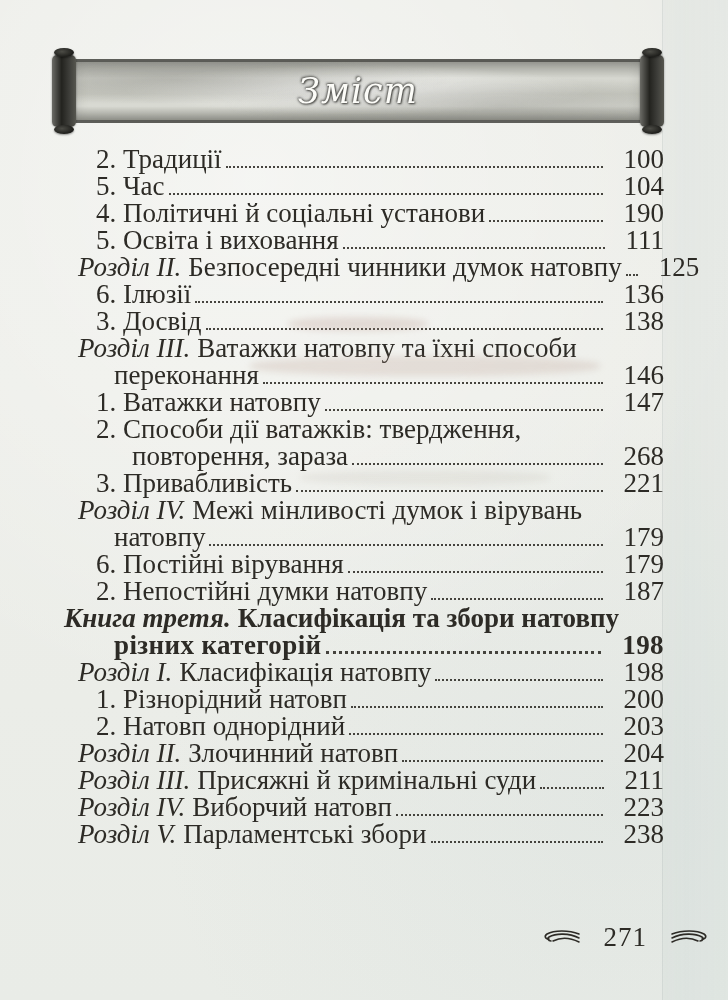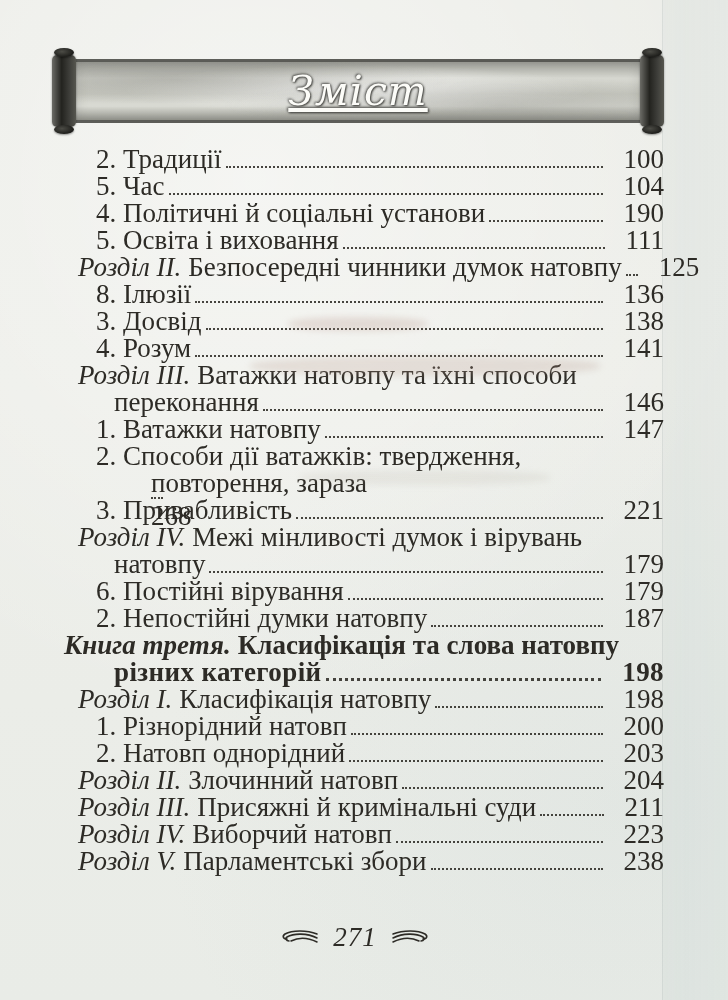--- a/index.html
+++ b/index.html
@@ -48,58 +48,57 @@
       radial-gradient(ellipse at 18% 30%, rgba(88,88,82,0.28), rgba(88,88,82,0) 42%),
       radial-gradient(ellipse at 75% 75%, rgba(95,95,90,0.24), rgba(95,95,90,0) 46%),
       radial-gradient(ellipse at 50% 48%, rgba(255,255,255,0.72), rgba(255,255,255,0) 58%),
       linear-gradient(180deg,#a6a7a0 0%,#d6d7d0 28%,#cbccc4 55%,#dadbd4 76%,#9e9f97 100%);
     border-top:3px solid rgba(58,58,54,0.68);
     border-bottom:3px solid rgba(58,58,54,0.68);
     box-shadow:inset 0 0 14px rgba(70,70,66,0.35);
   }
   .banner-title{
     font-family:"DejaVu Serif","Liberation Serif",serif;
-    font-style:italic;font-size:41px;line-height:1;
+    font-style:italic;font-size:35px;line-height:1;
     color:#fcfcf8;letter-spacing:1px;
     text-shadow:0 0 3px rgba(70,70,66,0.9), 1px 1px 2px rgba(50,50,46,0.85), -1px -1px 2px rgba(70,70,66,0.6);
-    text-decoration:underline;
   }
 
   
   .toc{
     position:absolute;left:64px;top:146px;width:600px;
     font-size:27px;line-height:27px;
   }
   .toc-line{display:flex;align-items:baseline;height:27px;white-space:nowrap;}
   .toc-line .prefix{font-style:italic;margin-right:7px;}
   .toc-line.item{padding-left:32px;}
   .toc-line.chapter{padding-left:14px;}
   .toc-line.cont-chapter{padding-left:50px;}
-  .toc-line.cont-item{padding-left:68px;flex-direction:column;}
+  .toc-line.cont-item{padding-left:68px;}
   .toc-line.book{padding-left:0;font-weight:bold;}
   .toc-line.cont-book{padding-left:50px;font-weight:bold;letter-spacing:0.4px;}
   .toc-line.book .prefix{font-weight:bold;}
   .dots{
     flex:1 1 auto;min-width:12px;
     border-bottom:2px dotted rgba(45,43,38,0.88);
     margin:0 2px 4px 4px;
   }
   .cont-book .dots,.book .dots{border-bottom-width:3px;}
   .pagenum{margin-left:19px;}
 
   
   .smudge{position:absolute;filter:blur(3px);border-radius:45%;pointer-events:none;}
   .smudge-1{left:288px;top:317px;width:140px;height:14px;background:rgba(186,156,142,0.28);}
   .smudge-2{left:250px;top:356px;width:350px;height:20px;background:rgba(186,156,142,0.24);}
   .smudge-3{left:300px;top:470px;width:250px;height:15px;background:rgba(168,160,148,0.14);}
 
   
   .footer{
     position:absolute;left:0;top:922px;width:710px;
-    display:flex;justify-content:center;align-items:center;gap:12px;font-style:italic;
+    display:flex;justify-content:flex-end;align-items:center;gap:21px;
   }
   .folio{font-size:27px;letter-spacing:1px;}
   .ornament{display:block;}
   .ornament.right{transform:scaleX(-1);}
   .ornament path{stroke:#2d2b26;stroke-width:1.6;fill:none;stroke-linecap:round;}
 </style>
 </head>
 <body>
 
 <div class="stage">
@@ -135,33 +134,28 @@
         <span class="dots"></span>
         <span class="pagenum">111</span>
       </div>
       <div class="toc-line chapter">
         <span class="prefix">Розділ II.</span>
         <span class="label">Безпосередні чинники думок натовпу</span>
         <span class="dots"></span>
         <span class="pagenum">125</span>
       </div>
       <div class="toc-line item">
-        <span class="label">8. Ілюзії</span>
+        <span class="label">6. Ілюзії</span>
         <span class="dots"></span>
         <span class="pagenum">136</span>
       </div>
       <div class="toc-line item">
         <span class="label">3. Досвід</span>
         <span class="dots"></span>
         <span class="pagenum">138</span>
-      </div>
-      <div class="toc-line item">
-        <span class="label">4. Розум</span>
-        <span class="dots"></span>
-        <span class="pagenum">141</span>
       </div>
       <div class="toc-line chapter">
         <span class="prefix">Розділ III.</span>
         <span class="label">Ватажки натовпу та їхні способи</span>
       </div>
       <div class="toc-line cont-chapter">
         <span class="label">переконання</span>
         <span class="dots"></span>
         <span class="pagenum">146</span>
       </div>
@@ -197,21 +191,21 @@
         <span class="dots"></span>
         <span class="pagenum">179</span>
       </div>
       <div class="toc-line item">
         <span class="label">2. Непостійні думки натовпу</span>
         <span class="dots"></span>
         <span class="pagenum">187</span>
       </div>
       <div class="toc-line book">
         <span class="prefix">Книга третя.</span>
-        <span class="label">Класифікація та слова натовпу</span>
+        <span class="label">Класифікація та збори натовпу</span>
       </div>
       <div class="toc-line cont-book">
         <span class="label">різних категорій</span>
         <span class="dots"></span>
         <span class="pagenum">198</span>
       </div>
       <div class="toc-line chapter">
         <span class="prefix">Розділ I.</span>
         <span class="label">Класифікація натовпу</span>
         <span class="dots"></span>

